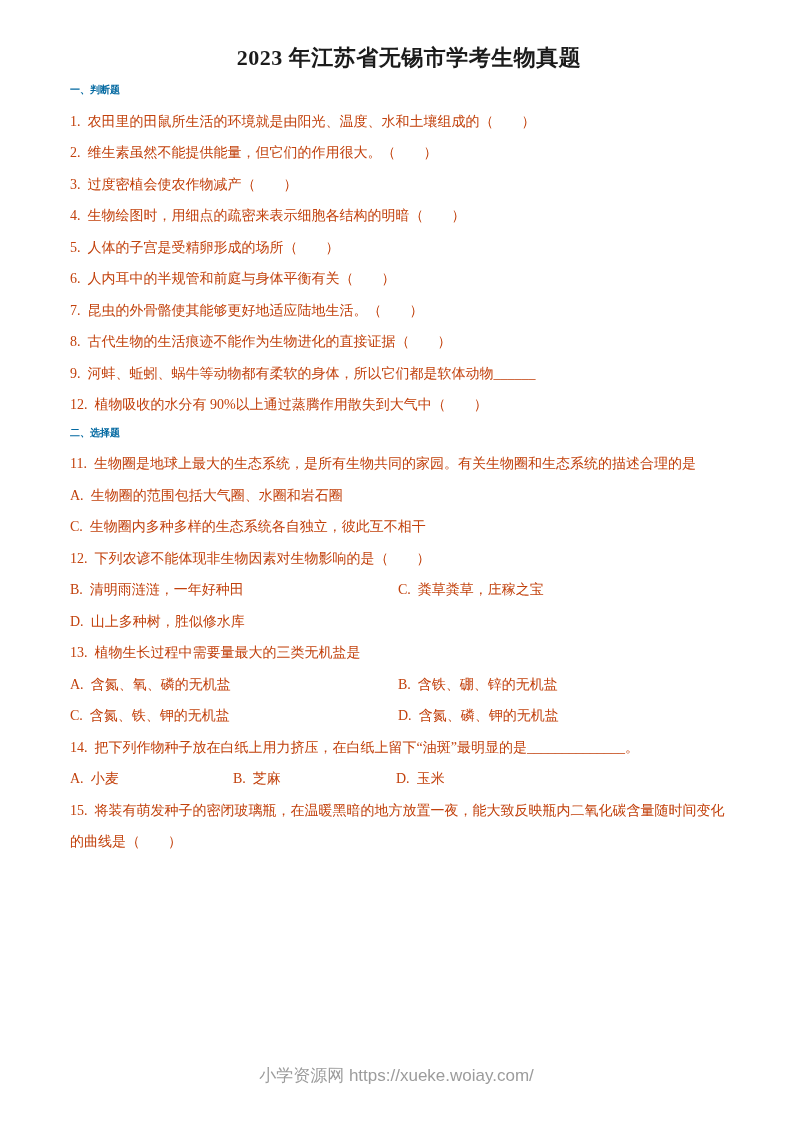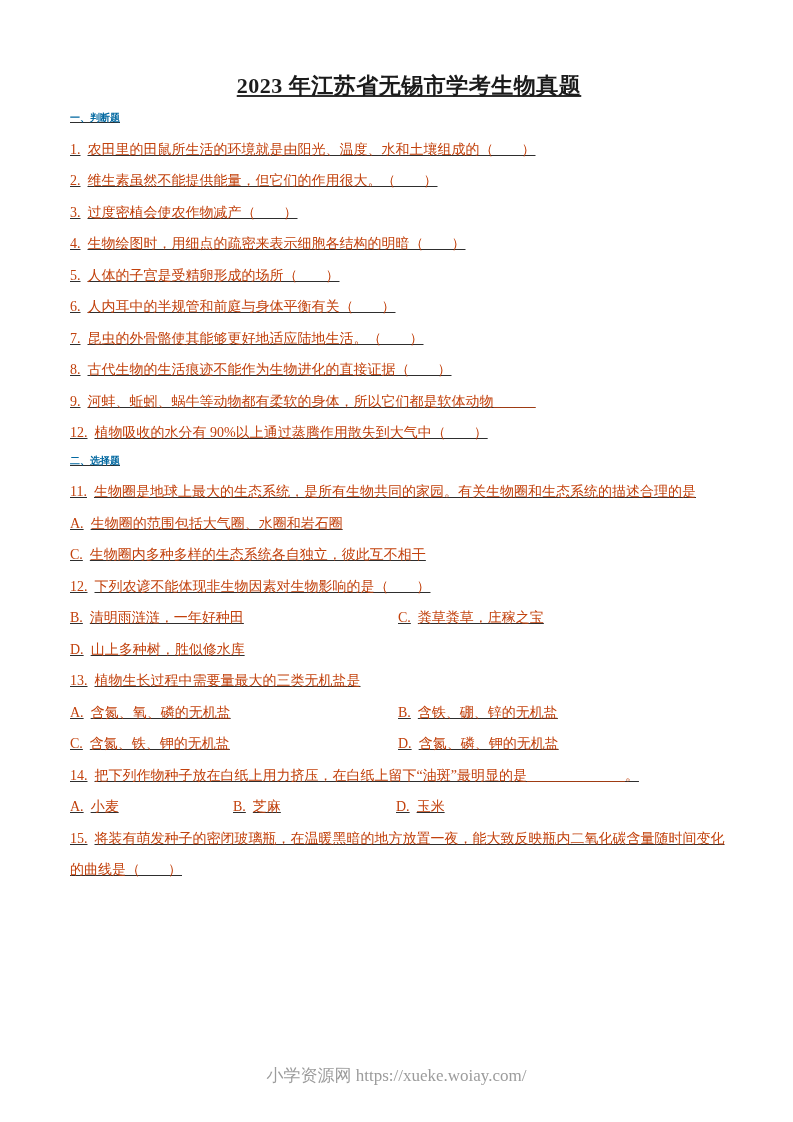--- a/index.html
+++ b/index.html
@@ -6,22 +6,21 @@
   .page {
     position: relative;
     width: 793px;
     height: 1122px;
     background: #ffffff;
     overflow: hidden;
     font-family: "Liberation Serif", "DejaVu Serif", serif;
     color: #2e2e2e;
   }
   .content {
-    padding: 70px 45px 0 70px;
-    text-decoration: underline;
+    padding: 42px 45px 0 70px;
   }
   .title {
     margin: 0;
     text-align: center;
     font-size: 22px;
     font-weight: 700;
     line-height: 32px;
     color: #1b1b1b;
     letter-spacing: 0.5px;
   }
@@ -49,21 +48,21 @@
   .opts.four-col {
     display: grid;
     grid-template-columns: 163px 163px 162px 1fr;
   }
   .footer {
     position: absolute;
     top: 1064px;
     left: 0;
     width: 100%;
     text-align: center;
-    font-family: Liberation Serif, serif;
+    font-family: Liberation Sans, sans-serif;
     font-size: 17px;
     line-height: 24px;
     color: #9c9c9c;
   }
 </style>
 </head>
 <body>
 
 <div class="page">
   <div class="content">

